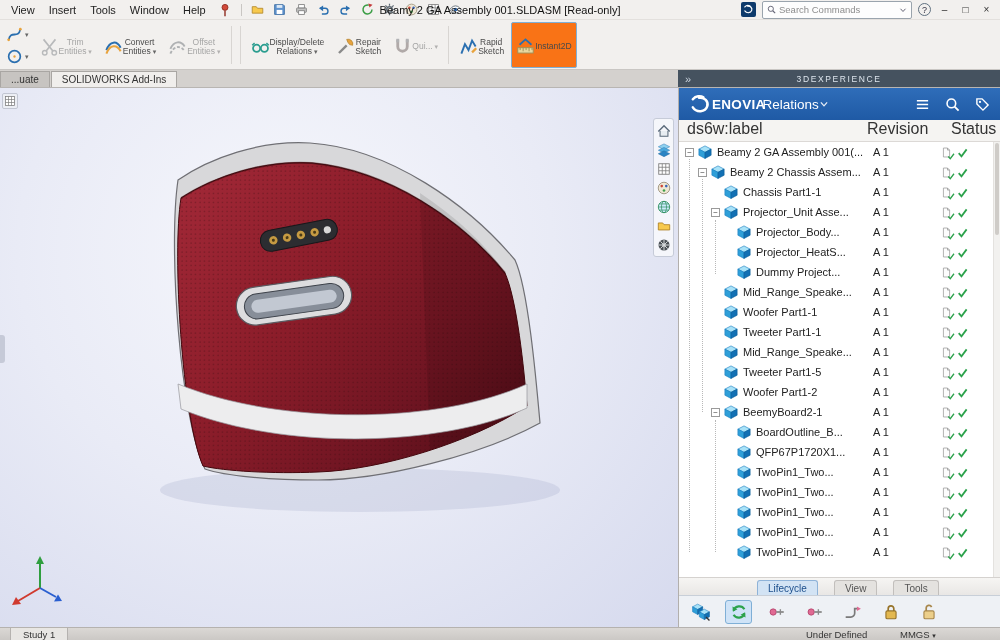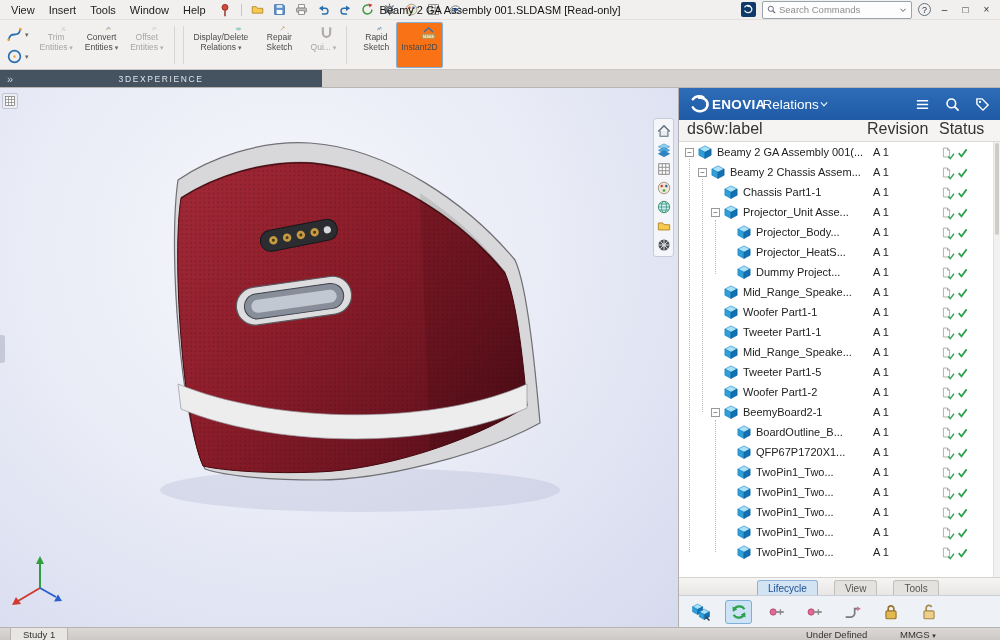--- a/index.html
+++ b/index.html
@@ -27,21 +27,21 @@
   .sinput::placeholder{color:#8d8d8d}
   .searchbox .chev{width:8px;height:8px;color:#667}
   .helpbtn{width:13px;height:13px;border:1px solid #607080;border-radius:50%;font-size:9px;color:#334;display:inline-flex;align-items:center;justify-content:center}
   .winbtn{width:15px;text-align:center;font-size:10px;color:#333}
 
   
   .ribbon{height:50px;background:#f2f0ee;border-bottom:1px solid #c9c6c3;display:flex;align-items:stretch;gap:2px;padding:2px 2px 1px}
   .flyout-stack{display:flex;flex-direction:column;justify-content:space-around;padding:1px 2px}
   .flyout-btn{display:flex;align-items:center;gap:2px;height:20px;padding:0 2px;border-radius:2px}
   .flyout-btn svg{width:17px;height:17px}
-  .big-btn{display:flex;flex-direction:column;align-items:flex-end;padding:3px 4px 15px;min-width:42px;border:1px solid transparent;border-radius:2px}
+  .big-btn{display:flex;flex-direction:row;align-items:center;padding:3px 4px 1px;min-width:42px;border:1px solid transparent;border-radius:2px}
   .big-btn svg{width:19px;height:19px}
   .big-btn .lbl{font-size:8.5px;line-height:9.5px;color:#4a4a4a;text-align:center;margin-top:2px;white-space:nowrap}
   .big-btn.disabled .lbl{color:#a5a5a5}
   .big-btn.disabled svg,.small-row.disabled svg,.big-btn.disabled .arrow{opacity:.45;filter:grayscale(.9)}
   .big-btn.pressed{background:#f97316;border-color:#7fafd6}
   .arrow{font-size:7px;color:#666;line-height:7px}
   .small-stack{display:flex;flex-direction:column;justify-content:space-around;padding:2px 4px}
   .small-row{display:flex;align-items:center;gap:4px;height:13px;font-size:8.5px;color:#4a4a4a;white-space:nowrap}
   .small-row.disabled{color:#a5a5a5}
   .small-row svg{width:12px;height:12px}
@@ -76,21 +76,21 @@
   .enovia-bar{height:32px;background:linear-gradient(#2f6db9,#1f5aa5);color:#fff;display:flex;align-items:center;padding:0 10px;gap:0;flex:none}
   .compass-big{width:23px;height:23px;color:#fff}
   .enovia-name{font-size:13.5px;font-weight:bold;letter-spacing:.3px}
   .session-name{font-size:13.5px;margin-left:-3px}
   .chevw{width:10px;height:10px;color:#e8eef6}
   .enovia-actions{margin-left:auto;display:flex;align-items:center;gap:15px}
   .enovia-actions svg{width:15px;height:15px;color:#fff}
   .cols{height:22px;background:#f5f4f2;border-bottom:1px solid #dcd9d6;display:flex;font-size:16px;color:#333;position:relative;flex:none}
   .col-label{padding-left:8px}
   .col-rev{position:absolute;left:188px}
-  .col-status{position:absolute;left:260px}
+  .col-status{position:absolute;left:272px}
   .tree{flex:1;position:relative;background:#fff;overflow:hidden}
   .guide{position:absolute;width:0;border-left:1px dotted #b8b8b8}
   .trow{height:20px;display:flex;align-items:center;position:relative;padding-right:130px;font-size:11px;color:#222}
   .indent{flex:none}
   .expander{flex:none;width:9px;height:9px;border:1px solid #9a9a9a;background:#fff;font-size:8px;line-height:7px;text-align:center;color:#444;margin-right:4px}
   .expander.hidden{visibility:hidden}
   .trow .cube{width:14px;height:14px;margin-right:5px;flex:none}
   .tlabel{flex:1 1 auto;white-space:nowrap;overflow:hidden;text-overflow:ellipsis;margin-right:4px}
   .trev{position:absolute;left:194px}
   .tstatus{position:absolute;left:262px;display:flex;align-items:center;gap:5px}
@@ -466,20 +466,24 @@
       </div>
       <div class="big-btn pressed">
         <svg class="icon">
           <use href="#i-instant"></use>
         </svg>
         <div class="lbl">Instant2D</div>
       </div>
     </div>
 
   <div class="tabrow">
+    <div class="cm-tabs">
+        <div class="cm-tab">...uate</div>
+        <div class="cm-tab active">SOLIDWORKS Add-Ins</div>
+      </div>
     <div class="dexp-bar">
       <span class="dexp-chevs">»</span>
       <span class="dexp-title">3DEXPERIENCE</span>
     </div>
   </div>
 
   <div class="main">
 
     <div class="viewport">
       <svg class="model" viewBox="0 0 678 539">

